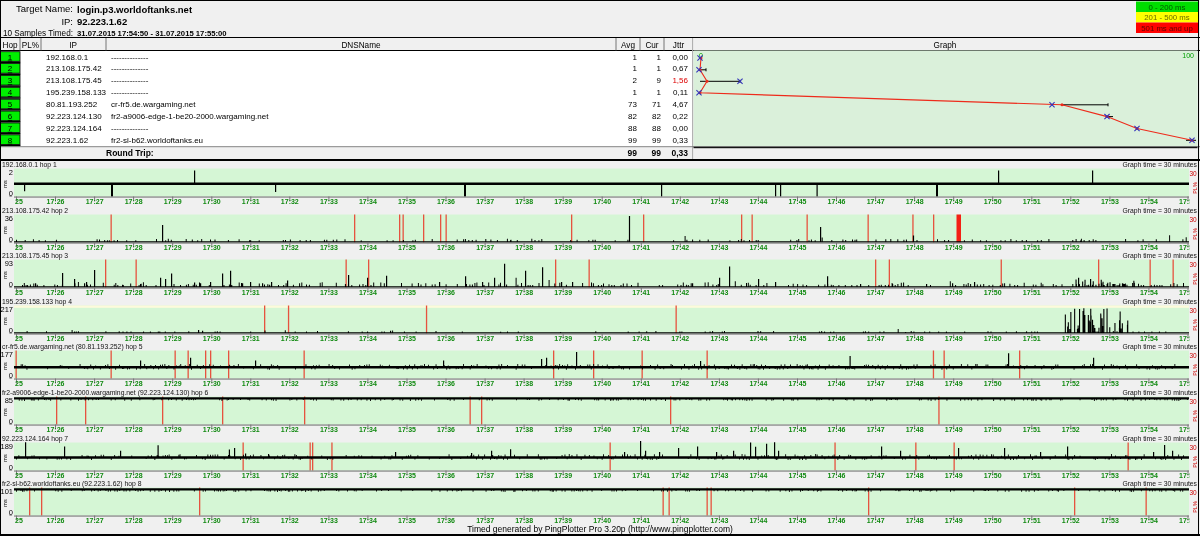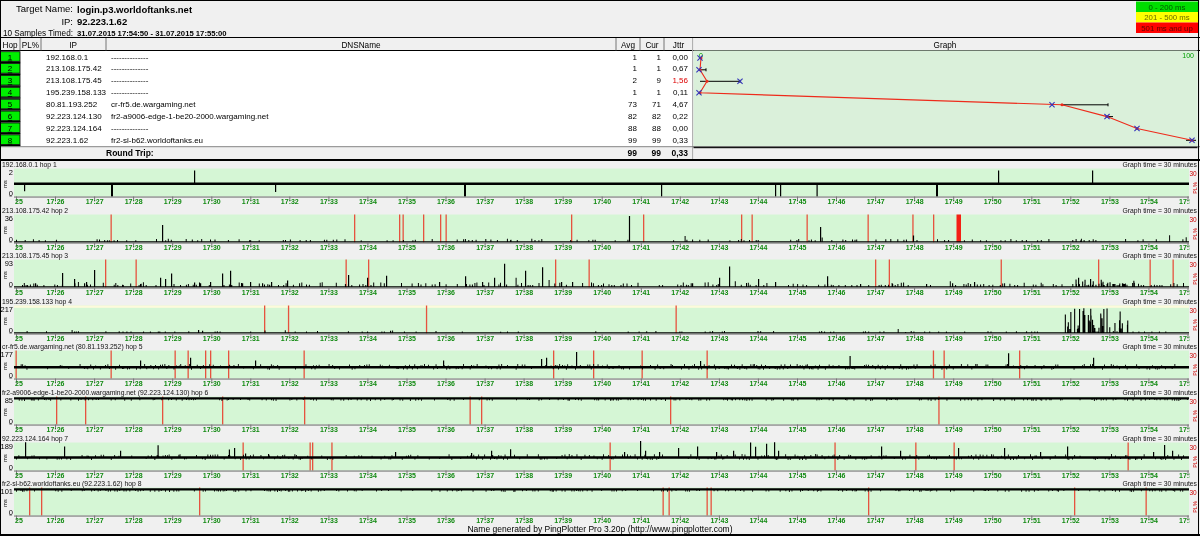--- a/index.html
+++ b/index.html
@@ -560,16 +560,16 @@
         <text x="953.7" y="44" font-size="7" font-weight="bold" fill="#128a12" text-anchor="middle">17:49</text>
         <text x="992.7" y="44" font-size="7" font-weight="bold" fill="#128a12" text-anchor="middle">17:50</text>
         <text x="1031.8" y="44" font-size="7" font-weight="bold" fill="#128a12" text-anchor="middle">17:51</text>
         <text x="1070.8" y="44" font-size="7" font-weight="bold" fill="#128a12" text-anchor="middle">17:52</text>
         <text x="1109.9" y="44" font-size="7" font-weight="bold" fill="#128a12" text-anchor="middle">17:53</text>
         <text x="1148.9" y="44" font-size="7" font-weight="bold" fill="#128a12" text-anchor="middle">17:54</text>
         <text x="1188.0" y="44" font-size="7" font-weight="bold" fill="#128a12" text-anchor="middle">17:55</text>
       </g>
       <rect x="1190" y="37.5" width="10" height="8.5" fill="#f0f0f0"></rect>
     </svg>
-    <div id="footer">Name generated by PingPlotter Pro 3.20p (http://www.pingplotter.com)</div>
+    <div id="footer">Timed generated by PingPlotter Pro 3.20p (http://www.pingplotter.com)</div>
     <div style="position:absolute;left:0;top:158.8px;width:1200px;height:2.1px;background:#000;z-index:55;"></div>
     <div style="position:absolute;left:0;top:533.5px;width:1200px;height:2.5px;background:#000;z-index:60;"></div>
     <div id="border"></div>
   </div>
 </body></html>

